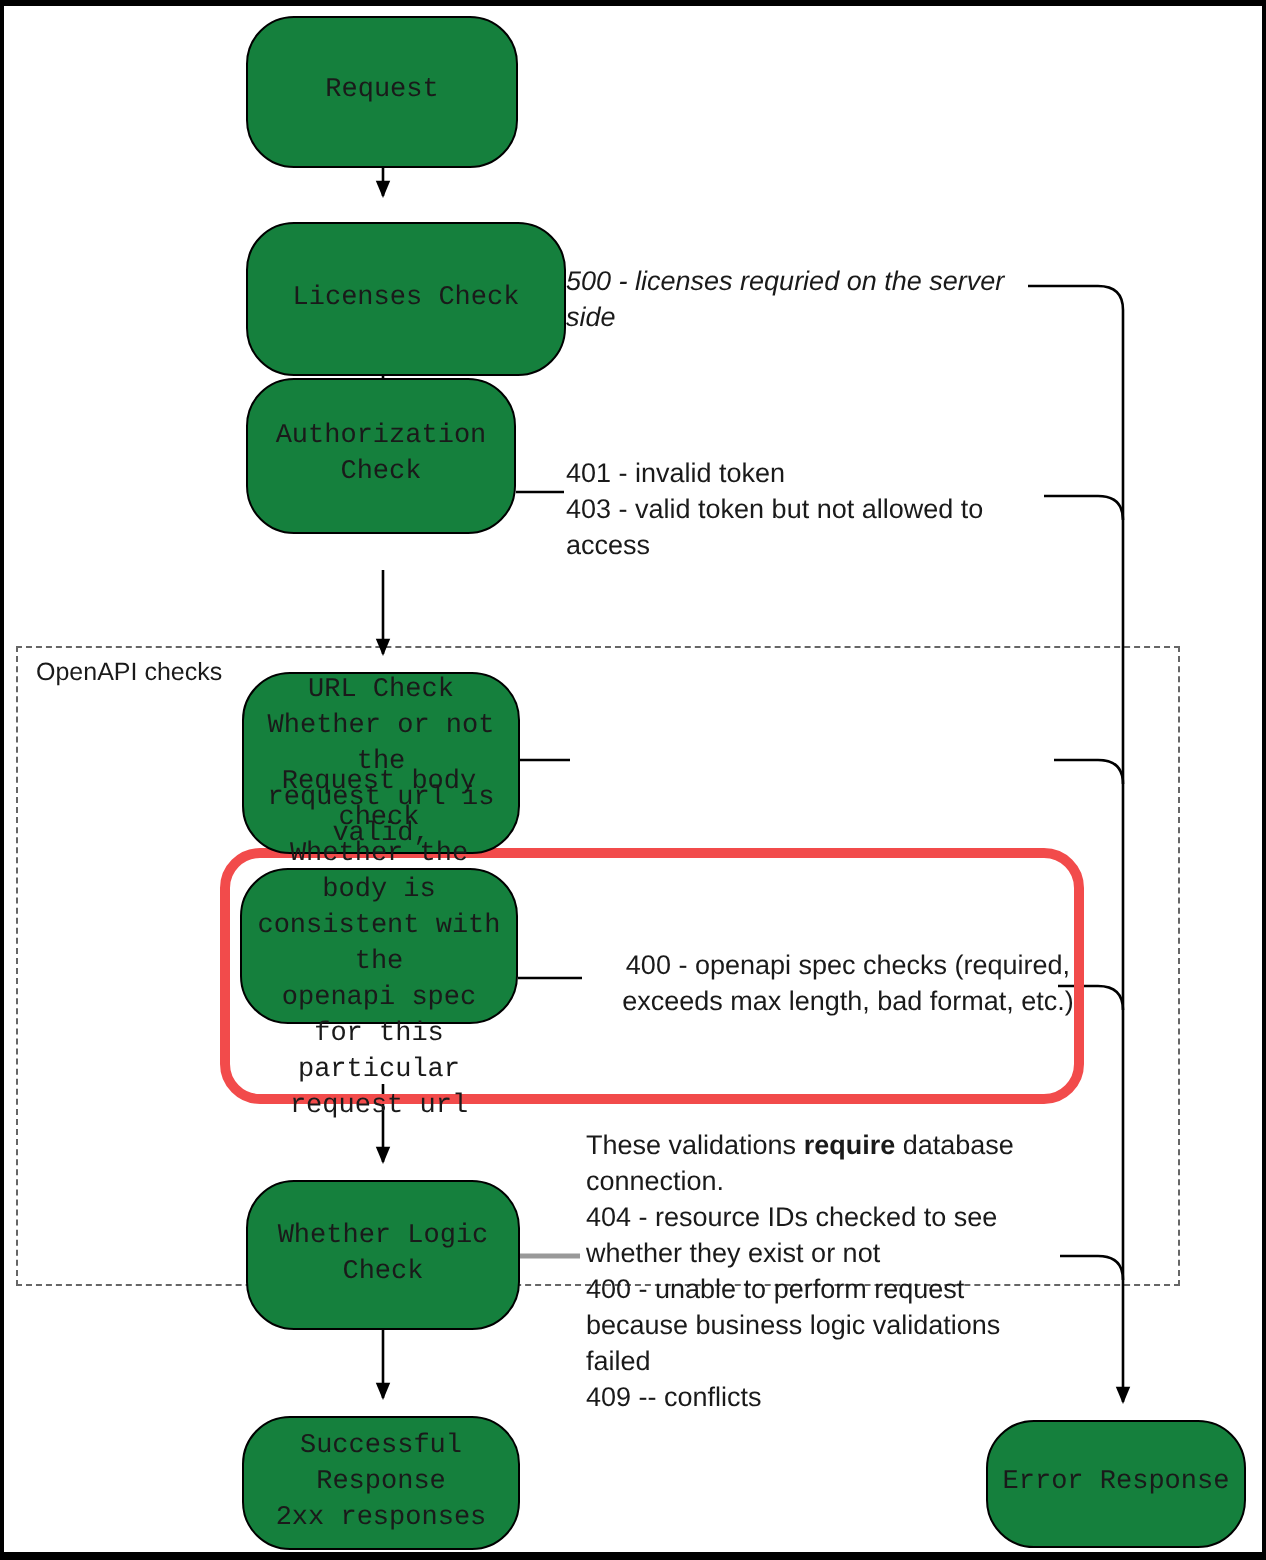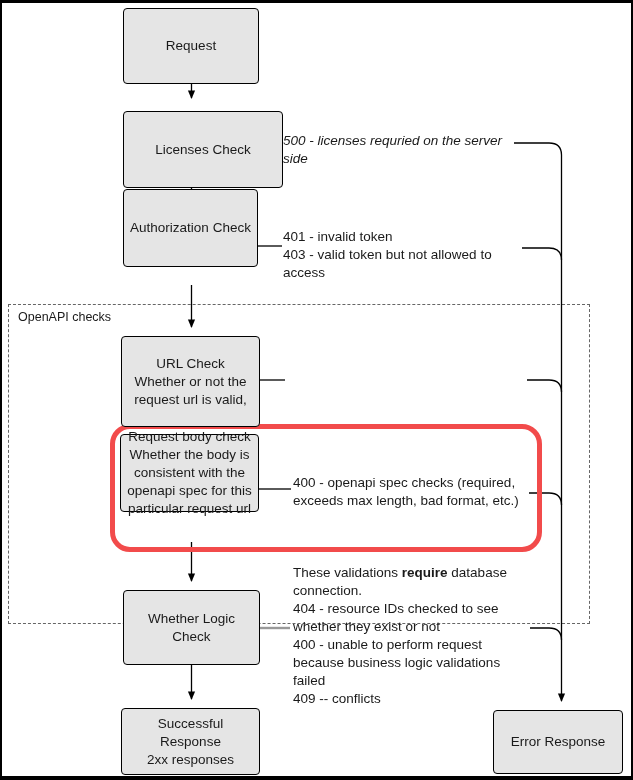--- a/index.html
+++ b/index.html
@@ -3,47 +3,47 @@
 <meta charset="utf-8">
 <style>
   :root{
     --highlight:#f24b4b; --line:#000000; --dashed:#666666; --text:#1a1a1a; --graystub:#999999;
   }
   html,body{margin:0;padding:0;background:#fff;}
   body{width:633px;height:780px;overflow:hidden;font-family:"Liberation Sans",sans-serif;}
   #frame{position:relative;width:633px;height:780px;box-sizing:border-box;
          border:2px solid #000;border-top-width:3px;border-bottom-width:4px;background:#fff;}
   #connectors{position:absolute;left:0;top:0;width:629px;height:773px;pointer-events:none;z-index:3;}
-  .node{position:absolute;background:#e5e5e5;border:1px solid var(--line);border-radius:4px;
+  .node{position:absolute;background:#15803d;border:1px solid var(--line);border-radius:24px;
         display:flex;align-items:center;justify-content:center;text-align:center;
         white-space:pre-line;font-size:13.5px;line-height:18px;color:var(--text);z-index:5;
-        box-sizing:border-box;padding:2px 4px;}
+        box-sizing:border-box;padding:2px 4px;font-family:Liberation Mono, monospace;}
   .ann{position:absolute;font-size:13.5px;line-height:18px;color:var(--text);
        white-space:pre-line;z-index:4;}
   .group{position:absolute;border:1.4px dashed var(--dashed);z-index:1;box-sizing:border-box;}
   .group-label{position:absolute;left:9px;top:5px;font-size:12.5px;color:var(--text);}
   #highlight{position:absolute;border:5px solid var(--highlight);border-radius:20px;
              z-index:4;box-sizing:border-box;background:transparent;}
   
   #n-request{left:121px;top:5px;width:136px;height:76px;}
   #n-licenses{left:121px;top:108px;width:160px;height:77px;text-align:right;}
   #n-authorization{left:121px;top:186px;width:135px;height:78px;}
   #n-url{left:119px;top:333px;width:139px;height:91px;}
   #n-body{left:118px;top:431px;width:139px;height:78px;}
   #n-business{left:121px;top:587px;width:137px;height:75px;}
   #n-success{left:119px;top:705px;width:139px;height:67px;}
   #n-error{left:491px;top:707px;width:130px;height:64px;}
   
   #a-licenses{left:281px;top:129px;width:262px;font-style:italic;}
   #a-authorization{left:281px;top:225px;width:262px;}
   #a-url{left:284px;top:356px;width:262px;}
-  #a-body{left:291px;top:471px;width:262px;}
+  #a-body{left:291px;top:471px;width:262px;text-align:center;}
   #a-business{left:291px;top:561px;width:262px;}
   
-  #g-openapi{left:6px;top:301px;width:582px;height:320px;}
+  #g-openapi{left:6px;top:320px;width:582px;height:320px;}
   #highlight{left:108px;top:421px;width:432px;height:128px;}
   svg path{fill:none;stroke:var(--line);stroke-width:1.3px;}
   svg path.stub-gray{stroke:var(--graystub);stroke-width:2.4px;}
 </style>
 </head>
 <body>
 
 <div id="frame">
 
   <svg id="connectors" viewBox="0 0 629 773">

